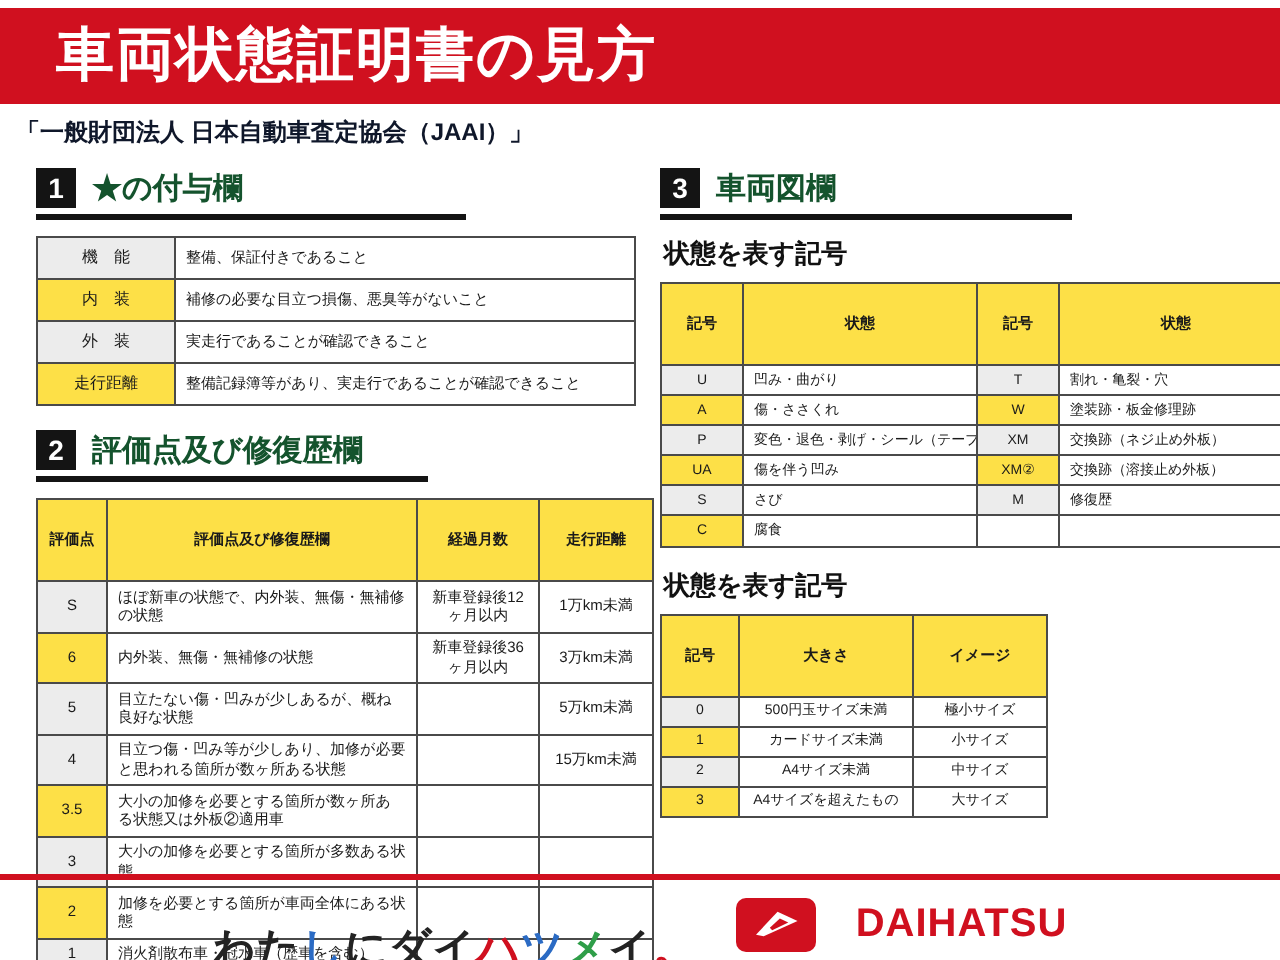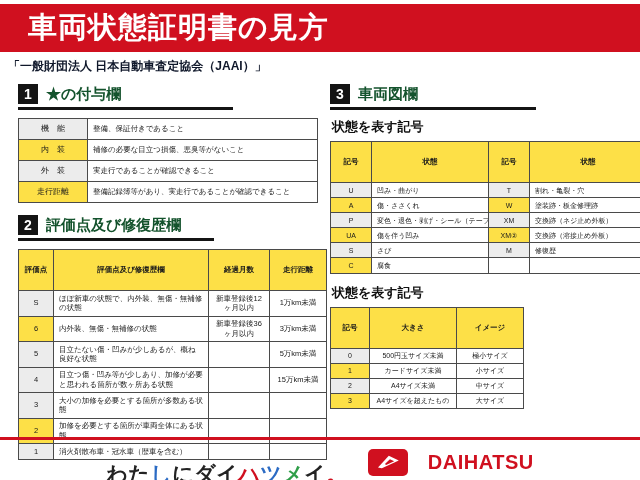--- a/index.html
+++ b/index.html
@@ -131,20 +131,26 @@
         <td>目立たない傷・凹みが少しあるが、概ね良好な状態</td>
         <td class="cen"></td>
         <td class="cen">5万km未満</td>
       </tr>
       <tr>
         <td class="key">4</td>
         <td>目立つ傷・凹み等が少しあり、加修が必要と思われる箇所が数ヶ所ある状態</td>
         <td class="cen"></td>
         <td class="cen">15万km未満</td>
       </tr>
+      <tr class="alt">
+        <td class="key">3.5</td>
+        <td>大小の加修を必要とする箇所が数ヶ所ある状態又は外板②適用車</td>
+        <td class="cen"></td>
+        <td class="cen"></td>
+      </tr>
       <tr>
         <td class="key">3</td>
         <td>大小の加修を必要とする箇所が多数ある状態</td>
         <td class="cen"></td>
         <td class="cen"></td>
       </tr>
       <tr class="alt">
         <td class="key">2</td>
         <td>加修を必要とする箇所が車両全体にある状態</td>
         <td class="cen"></td>

